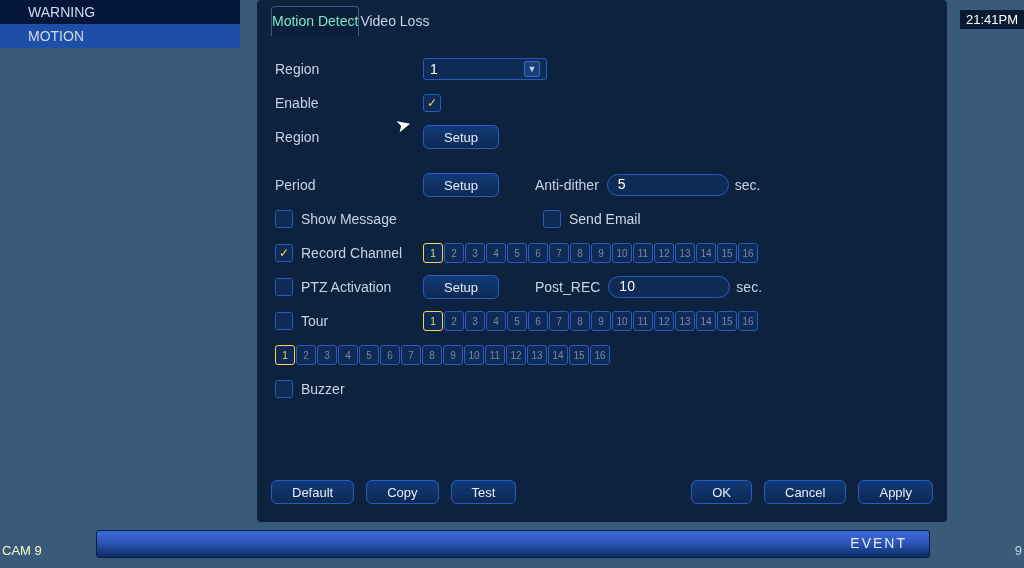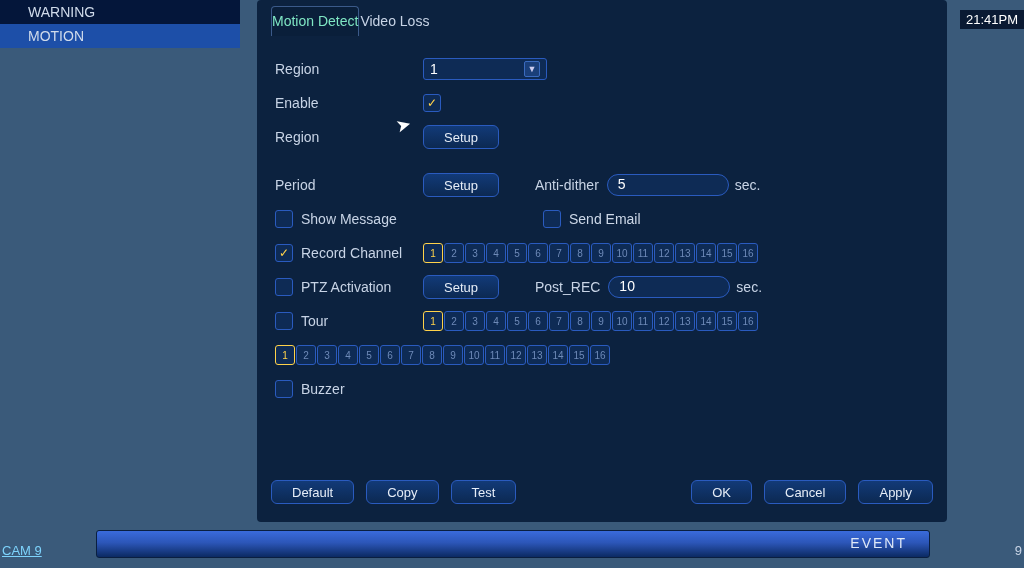--- a/index.html
+++ b/index.html
@@ -204,23 +204,22 @@
     right: 22px;
     top: 4px;
     color: #dfe8f7;
     font-size: 14px;
     letter-spacing: 2px;
   }
   .cam-label {
     position: absolute;
     left: 2px;
     bottom: 10px;
-    color: #7dd3fc;
+    color: #fef9c3;
     font-size: 13px;
-    text-decoration: underline;
   }
   .bottom-right-9 {
     position: absolute;
     right: 2px;
     bottom: 10px;
     color: #c8d4e6;
     font-size: 13px;
   }
   .inline-label { color:#c8d4e6; margin: 0 8px 0 36px; }
   .unit { color:#c8d4e6; margin-left:6px; }

